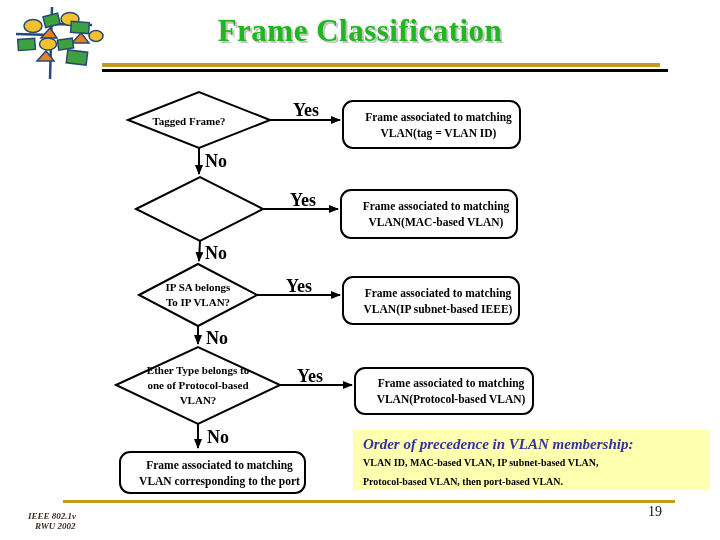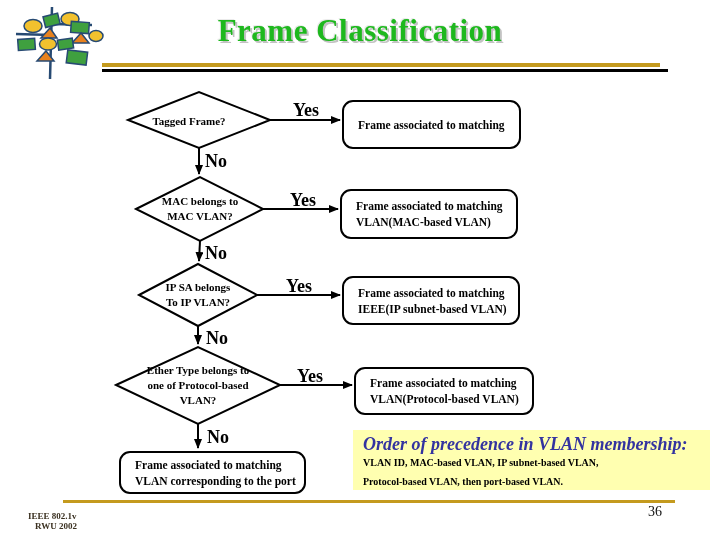--- a/index.html
+++ b/index.html
@@ -19,37 +19,37 @@
   .dlabel{
     transform:translate(-50%,-50%);text-align:center;white-space:nowrap;
     font-size:11px;font-weight:bold;line-height:15px;
   }
   .dlabel span{display:block;}
   .yesno{font-size:18px;font-weight:bold;}
   .rbox{
     background:#fff;border:2px solid #000;border-radius:11px;
     display:flex;flex-direction:column;justify-content:center;
     padding-left:14px;box-sizing:border-box;
-    font-size:11.5px;font-weight:bold;line-height:16px;white-space:nowrap;
+    font-size:11.5px;font-weight:bold;line-height:16px;white-space:nowrap;align-items:center;
   }
   .rbox span{display:block;}
   .note{
     left:353px;top:430px;width:357px;height:60px;background:#ffffb0;
     box-sizing:border-box;padding:5px 0 0 10px;white-space:nowrap;
   }
   .note-heading{
-    font-size:18px;font-weight:bold;font-style:italic;color:#3333a0;line-height:18px;
+    font-size:15px;font-weight:bold;font-style:italic;color:#3333a0;line-height:18px;
   }
   .note-body{font-size:10px;font-weight:bold;color:#000000;line-height:19px;}
   .note-body span{display:block;}
   .foot-rule{left:63px;top:500px;width:612px;height:3px;background:#c49a1e;}
   .footer{
     left:28px;top:511px;font-size:9px;font-weight:bold;color:#3a3020;line-height:10px;
   }
-  .footer span{display:block;}
+  .footer span{display:block;font-style:italic;}
   .footer span:last-child{padding-left:7px;}
   .pagenum{left:648px;top:504px;font-size:14px;color:#111;}
 </style>
 </head>
 <body>
 
 <div class="slide">
 
   <svg class="abs" style="left:6px;top:2px;" width="100" height="78" viewBox="0 0 100 78">
     <g fill="none" stroke="#274a73" stroke-width="2.5">
@@ -97,24 +97,20 @@
       <line x1="199" y1="148" x2="199" y2="174" marker-end="url(#ah)"></line>
       <line x1="200" y1="241" x2="199" y2="261" marker-end="url(#ah)"></line>
       <line x1="198" y1="326" x2="198" y2="344" marker-end="url(#ah)"></line>
       <line x1="198" y1="424" x2="198" y2="448" marker-end="url(#ah)"></line>
     </g>
   </svg>
 
   <div class="abs dlabel" style="left:189px;top:121px;">
     <span>Tagged Frame?</span>
   </div>
-  <div class="abs dlabel" style="left:200px;top:209px;">
-    <span>MAC belongs to</span>
-    <span>MAC VLAN?</span>
-  </div>
   <div class="abs dlabel" style="left:198px;top:295px;">
     <span>IP SA belongs</span>
     <span>To IP VLAN?</span>
   </div>
   <div class="abs dlabel" style="left:198px;top:385px;">
     <span>Ether Type belongs to</span>
     <span>one of Protocol-based</span>
     <span>VLAN?</span>
   </div>
 
@@ -122,28 +118,29 @@
   <div class="abs yesno" style="left:290px;top:190px;">Yes</div>
   <div class="abs yesno" style="left:286px;top:276px;">Yes</div>
   <div class="abs yesno" style="left:297px;top:366px;">Yes</div>
   <div class="abs yesno" style="left:205px;top:151px;">No</div>
   <div class="abs yesno" style="left:205px;top:243px;">No</div>
   <div class="abs yesno" style="left:206px;top:328px;">No</div>
   <div class="abs yesno" style="left:207px;top:427px;">No</div>
 
   <div class="abs rbox" style="left:342px;top:100px;width:179px;height:49px;">
     <span>Frame associated to matching</span>
+    <span>VLAN(tag = VLAN ID)</span>
   </div>
   <div class="abs rbox" style="left:340px;top:189px;width:178px;height:50px;">
     <span>Frame associated to matching</span>
     <span>VLAN(MAC-based VLAN)</span>
   </div>
   <div class="abs rbox" style="left:342px;top:276px;width:178px;height:49px;">
     <span>Frame associated to matching</span>
-    <span>IEEE(IP subnet-based VLAN)</span>
+    <span>VLAN(IP subnet-based IEEE)</span>
   </div>
   <div class="abs rbox" style="left:354px;top:367px;width:180px;height:48px;">
     <span>Frame associated to matching</span>
     <span>VLAN(Protocol-based VLAN)</span>
   </div>
   <div class="abs rbox" style="left:119px;top:451px;width:187px;height:43px;">
     <span>Frame associated to matching</span>
     <span>VLAN corresponding to the port</span>
   </div>
 
@@ -153,15 +150,15 @@
       <span>VLAN ID, MAC-based VLAN, IP subnet-based VLAN,</span>
       <span>Protocol-based VLAN, then port-based VLAN.</span>
     </div>
   </div>
 
   <div class="abs foot-rule"></div>
   <div class="abs footer">
     <span>IEEE 802.1v</span>
     <span>RWU 2002</span>
   </div>
-  <div class="abs pagenum">36</div>
+  <div class="abs pagenum">19</div>
 
 </div>
 
 </body></html>

